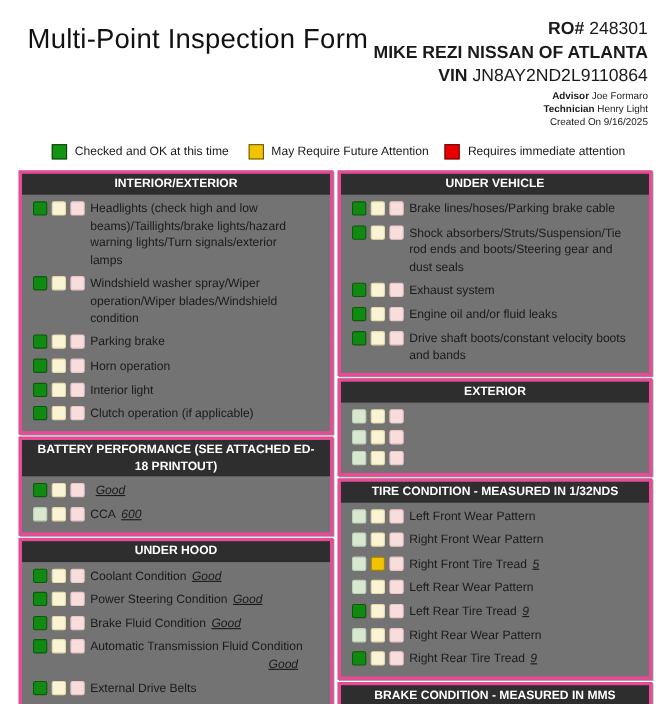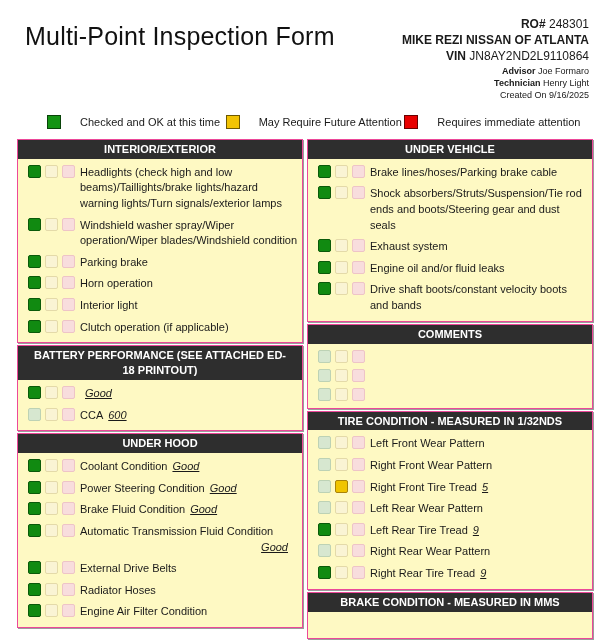--- a/index.html
+++ b/index.html
@@ -9,41 +9,41 @@
     font-family: "Liberation Sans", sans-serif;
     color: #1a1a1a;
     overflow: hidden;
   }
   .page { width: 605px; height: 496px; padding: 14px 12px 0 17px; position: relative; }
 
   
   .header { display: flex; justify-content: space-between; align-items: flex-start; padding: 2px 4px 0 8px; }
   .title { font-size: 25px; font-weight: 400; letter-spacing: .2px; color: #111; padding-top: 6px; }
   .meta { text-align: right; line-height: 1.35; white-space: nowrap; }
-  .meta .line-lg { font-size: 12px; }
+  .meta .line-lg { font-size: 16px; }
   .meta .line-sm { font-size: 9px; }
   .meta b { font-weight: bold; }
 
   
   .legend { display: flex; padding: 14px 10px 8px 30px; }
-  .legend-item { flex: 1; display: flex; align-items: center; gap: 19px; }
+  .legend-item { flex: 1; display: flex; align-items: center; gap: 7px; }
   .legend-swatch { width: 14px; height: 14px; border: 1px solid rgba(0,0,0,.55); flex: none; }
   .legend-label { font-size: 11px; }
 
   
   .columns { display: flex; gap: 4px; padding-top: 2px; }
   .col { width: 286px; display: flex; flex-direction: column; }
-  .section { border: 1px solid #ec4899; background: #fef9c3; margin-bottom: 2px; box-shadow: 1px 1px 0 #9c9c9c; }
+  .section { border: 3px solid #ec4899; background: #737373; margin-bottom: 2px; box-shadow: 1px 1px 0 #9c9c9c; }
   .section-header {
     background: #2e2e2e; color: #fff; font-weight: bold; font-size: 11px;
     text-align: center; padding: 2px 10px; line-height: 1.35;
   }
   .section-body { padding: 3px 0 4px 0; }
 
-  .row { position: relative; padding: 3px 4px 3px 62px; min-height: 19px; }
+  .row { position: relative; padding: 3px 19px 3px 62px; min-height: 19px; }
   .boxes { position: absolute; left: 10px; top: 3px; display: flex; gap: 4px; }
   .box { width: 13px; height: 13px; border-radius: 2px; border: 1px solid; }
   .box.g { background: #d7e7d0; border-color: #bdd2b5; }
   .box.y { background: #faf4d4; border-color: #e4daa9; }
   .box.p { background: #f8dddd; border-color: #eec4c7; }
   .box.g.on { border-color: #0a5a0a; }
   .box.y.on { border-color: #a8820a; }
 
   .row-label { font-size: 11px; line-height: 1.42; color: #1a1a1a; }
   .val { font-style: italic; text-decoration: underline; margin-left: 5px; }
@@ -260,21 +260,21 @@
               <div class="boxes">
                 <div class="box g on" style="background: rgb(17, 138, 17);"></div>
                 <div class="box y"></div>
                 <div class="box p"></div>
               </div>
               <div class="row-label"><span>Drive shaft boots/constant velocity boots and bands</span></div>
             </div>
           </div>
         </div>
         <div class="section">
-          <div class="section-header">COMMENTS</div>
+          <div class="section-header">EXTERIOR</div>
           <div class="section-body">
             <div class="row">
               <div class="boxes">
                 <div class="box g"></div>
                 <div class="box y"></div>
                 <div class="box p"></div>
               </div>
               <div class="row-label"><span></span></div>
             </div>
             <div class="row">

